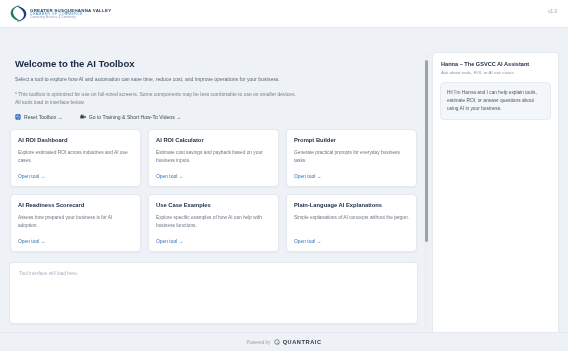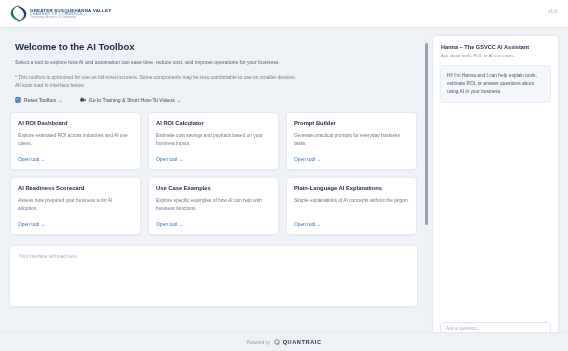--- a/index.html
+++ b/index.html
@@ -74,21 +74,21 @@
     right: 11px;
     top: 9px;
     font-size: 4.6px;
     color: #9aa4b2;
   }
 
   
   .layout {
     display: flex;
     height: 323px;
-    padding: 7px 9px 0 9px;
+    padding: 24px 9px 0 9px;
     gap: 6px;
     align-items: flex-start;
   }
 
   .main-col {
     width: 409px;
     flex: none;
     position: relative;
     height: 309px;
     overflow: hidden;

